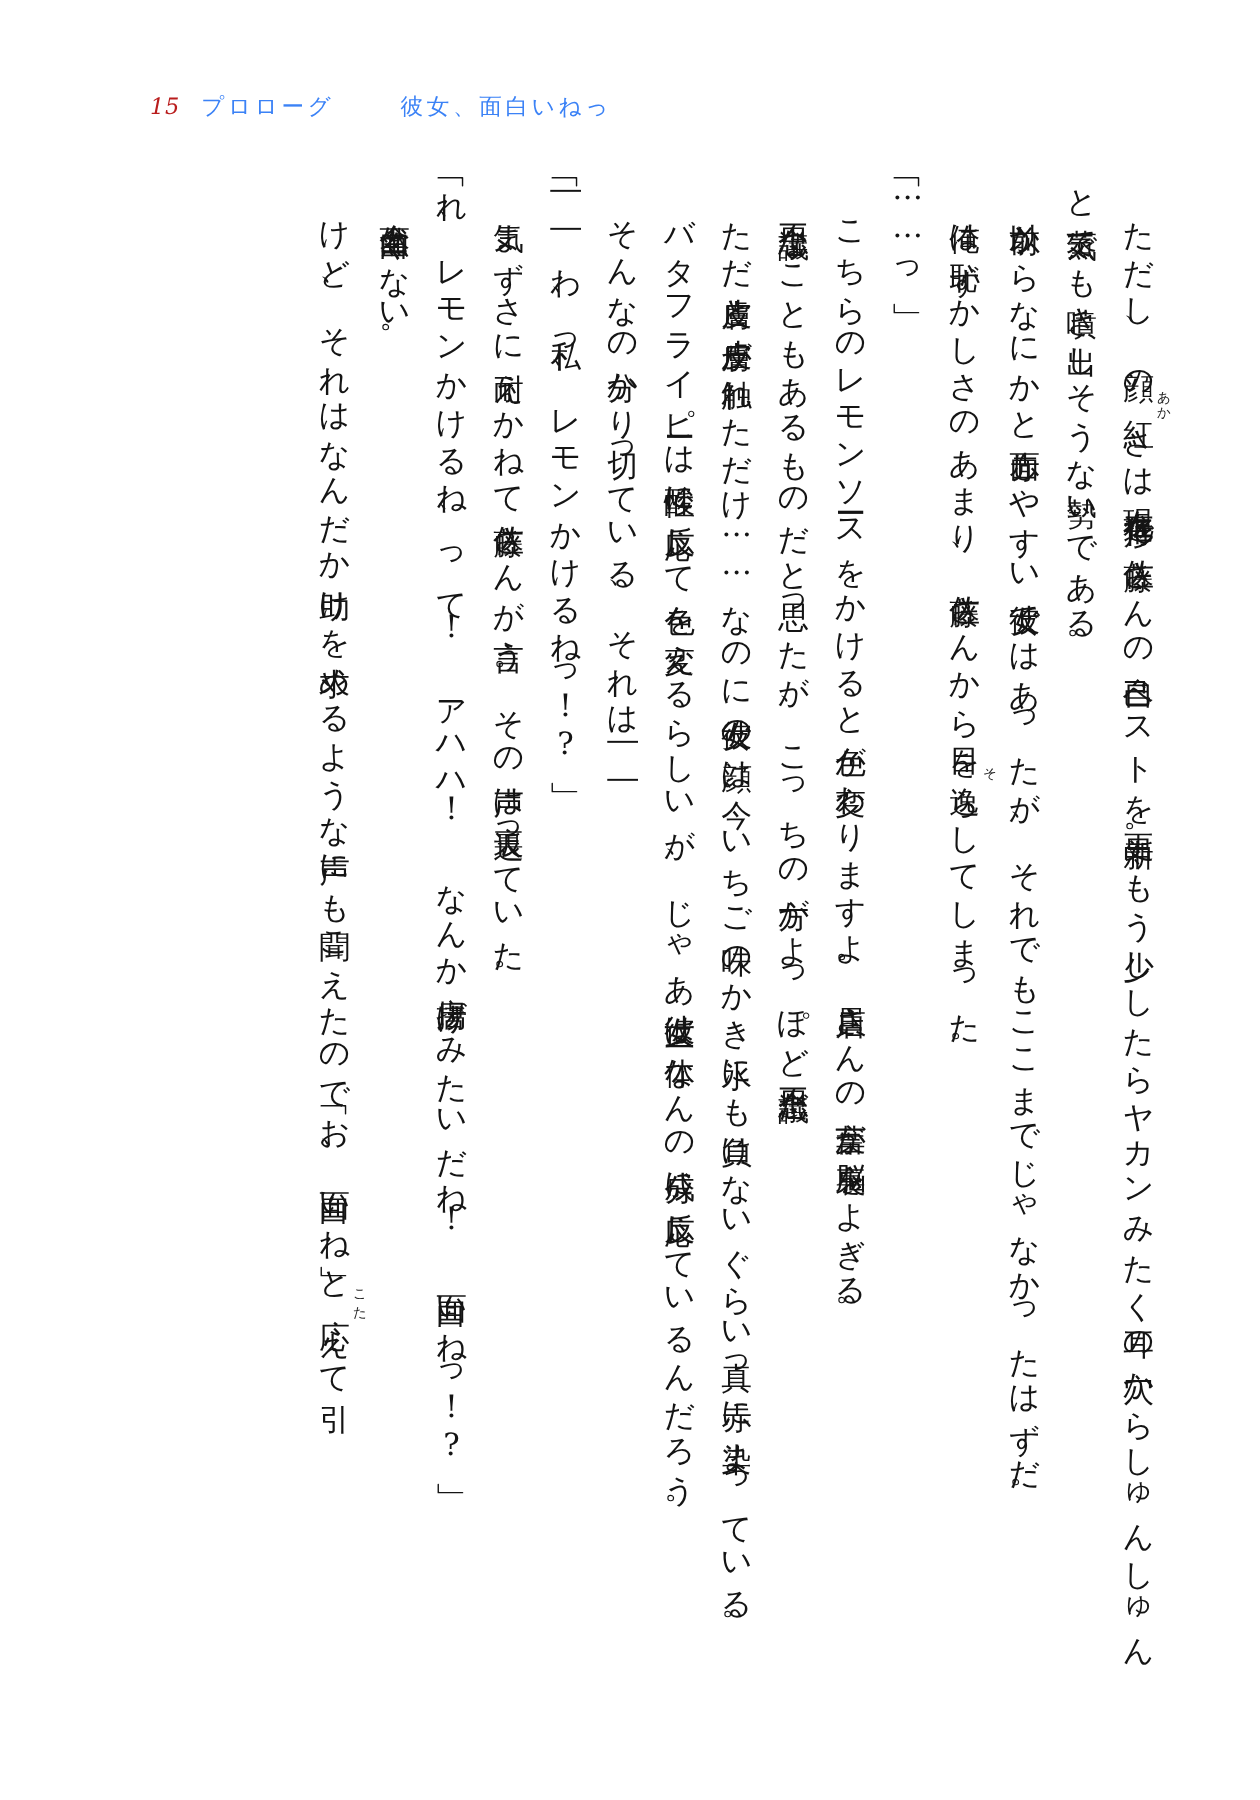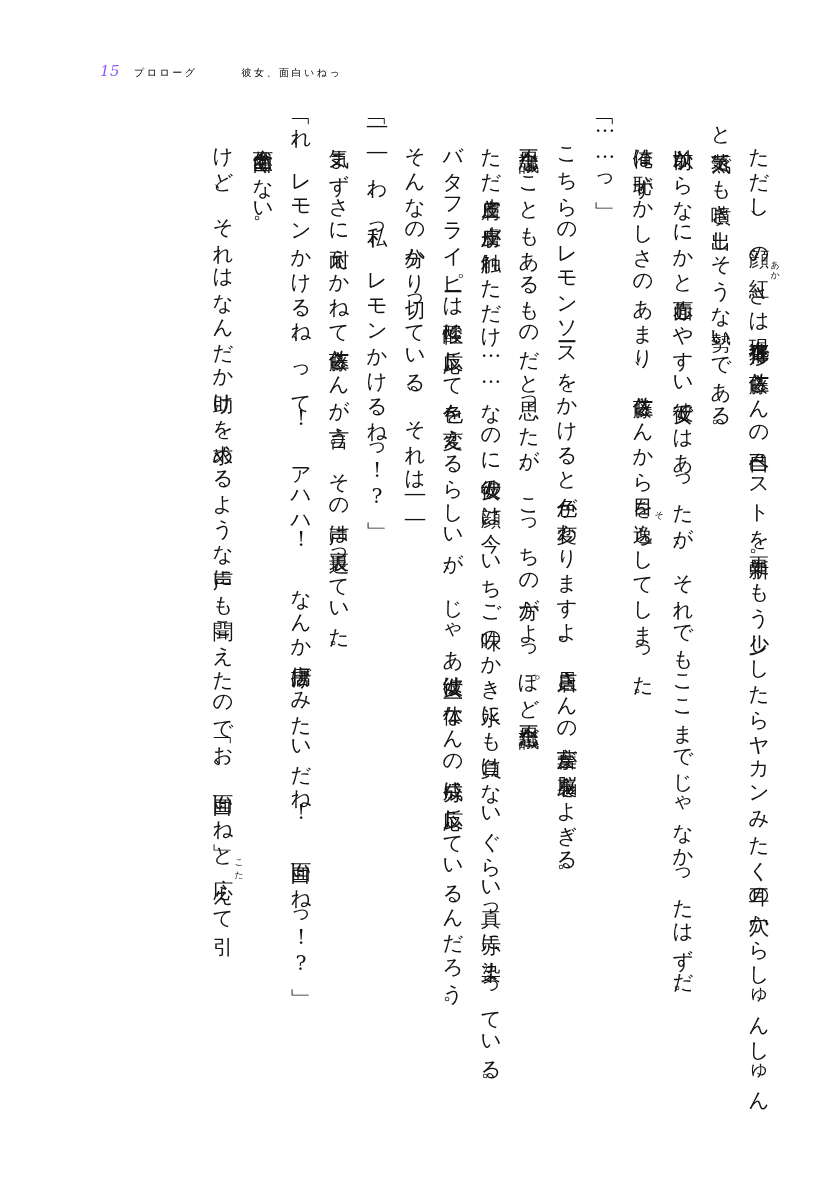--- a/index.html
+++ b/index.html
@@ -25,26 +25,26 @@
     display: flex;
     align-items: baseline;
     gap: 14px;
     white-space: nowrap;
   }
   .header .folio {
     font-family: "DejaVu Serif", "Liberation Serif", serif;
     font-style: italic;
     font-size: 15px;
     letter-spacing: 0.5px;
-    color: #8b5cf6;
+    color: #b91c1c;
   }
   .header .running-title {
-    font-size: 10px;
+    font-size: 15px;
     letter-spacing: 2.5px;
-    color: #000000;
+    color: #3b82f6;
   }
   .header .chapter-gap {
     display: inline-block;
     width: 16px;
   }
 
   
   .body-area {
     position: absolute;
     top: 112px;

